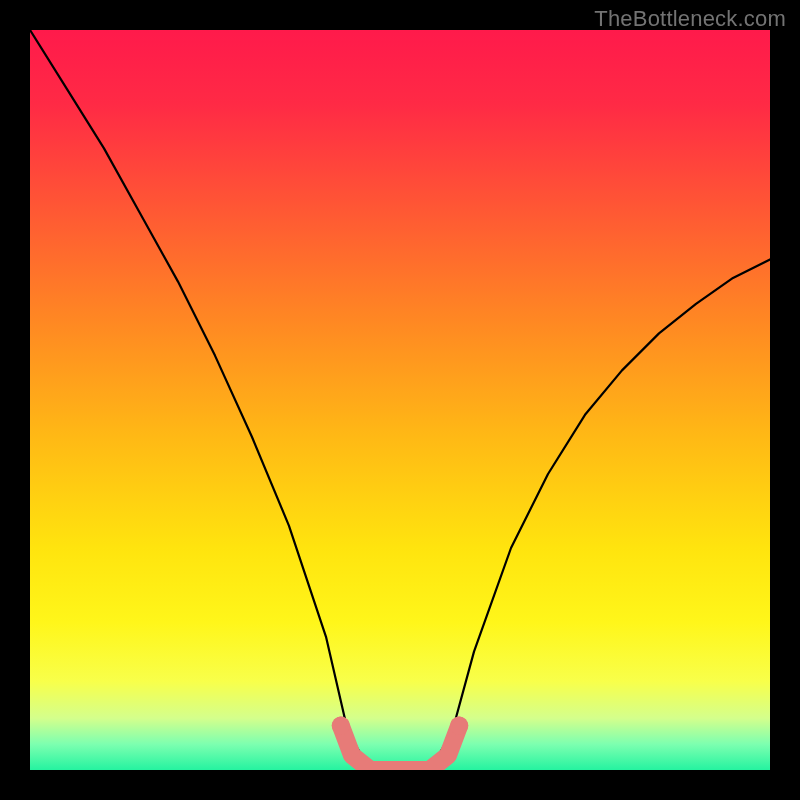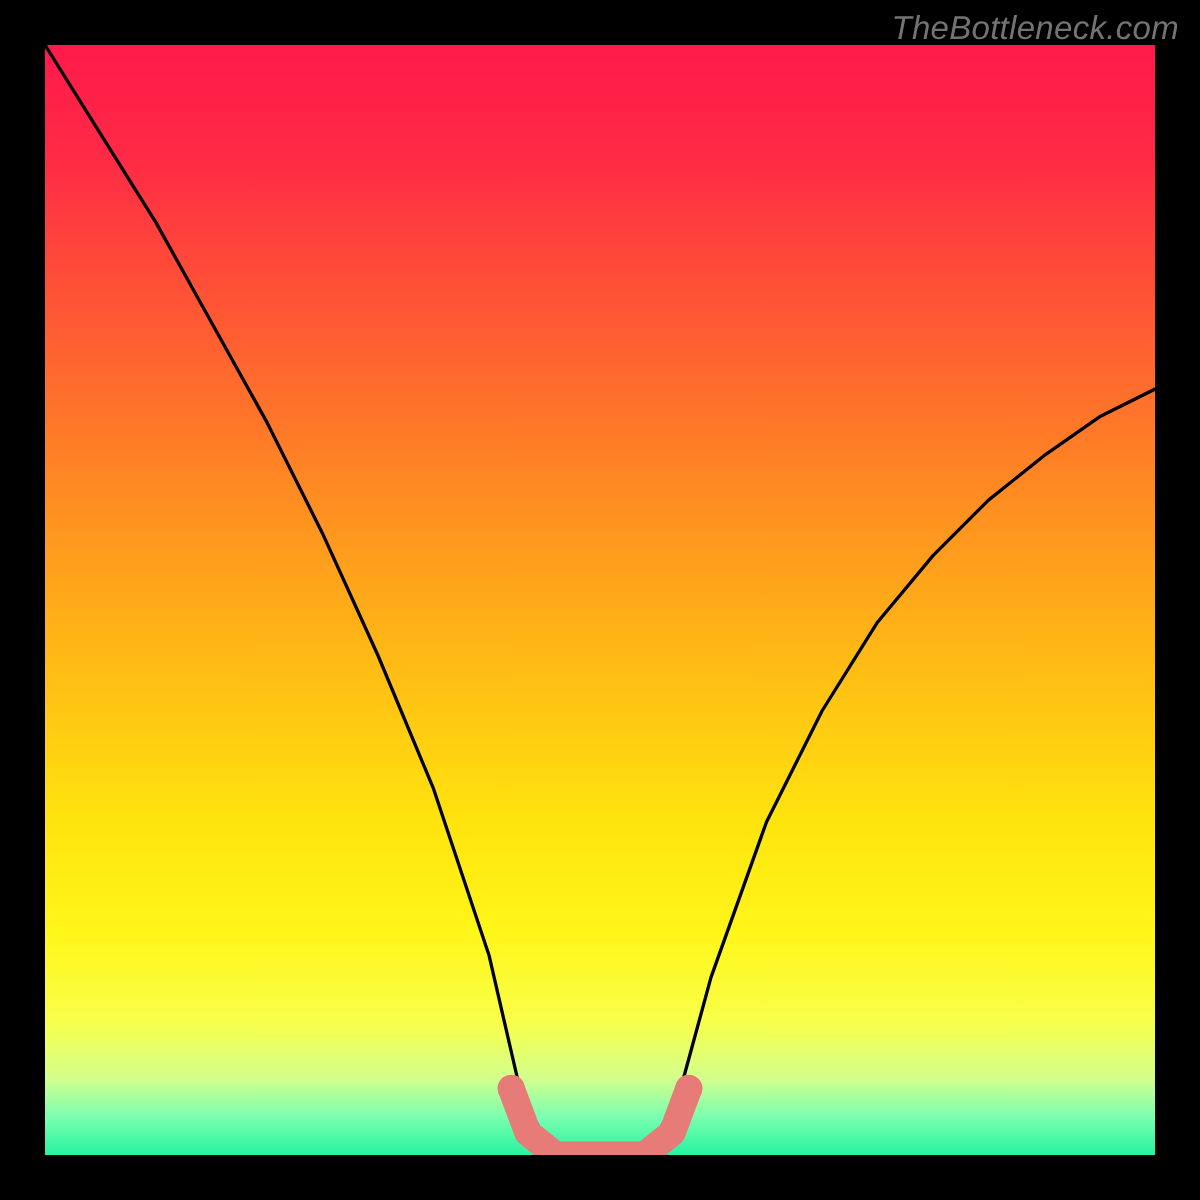--- a/index.html
+++ b/index.html
@@ -9,21 +9,20 @@
     height: 800px;
     background: #000;
     font-family: Arial, Helvetica, sans-serif;
     overflow: hidden;
   }
   .frame {
     position: relative;
     width: 800px;
     height: 800px;
     background: #000;
-    font-style: italic;
   }
   .watermark {
     position: absolute;
     top: 6px;
     right: 14px;
     color: #737373;
     font-size: 22px;
     font-weight: 400;
     letter-spacing: 0.2px;
     z-index: 10;

